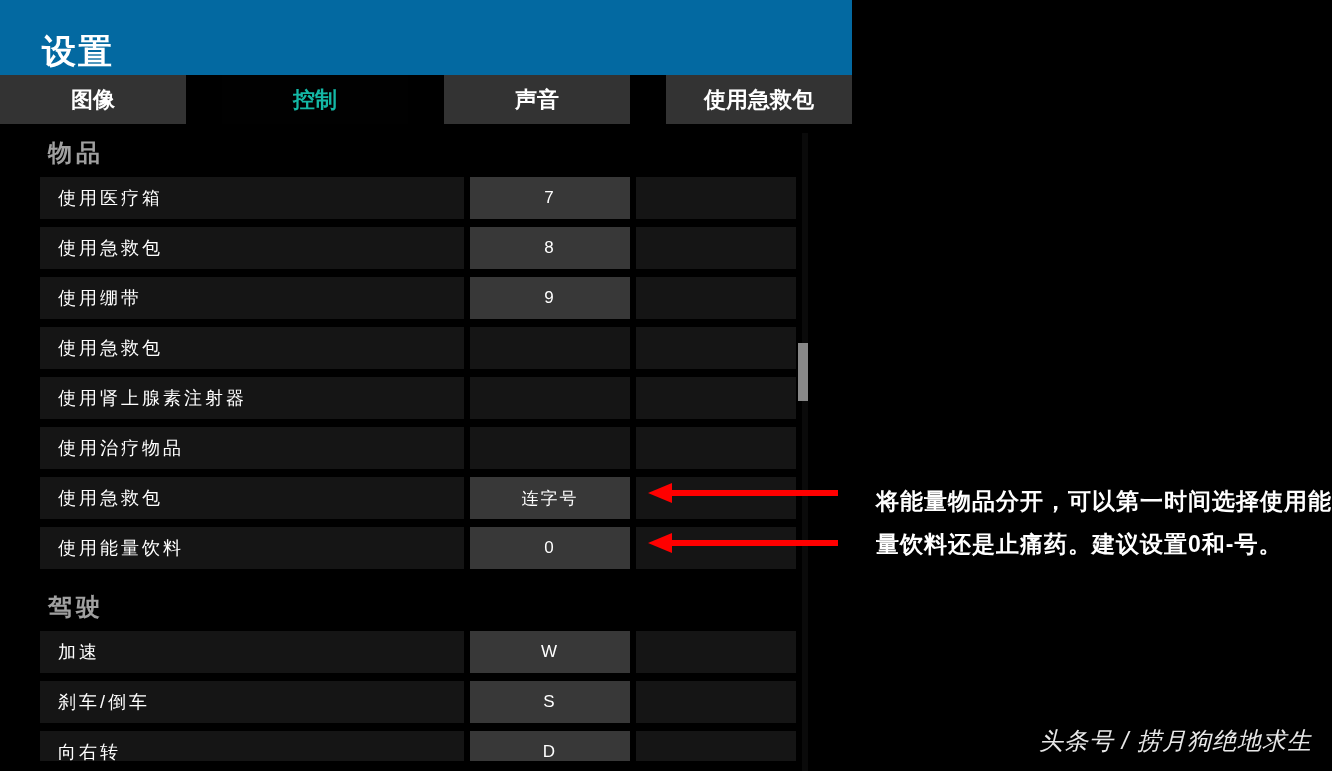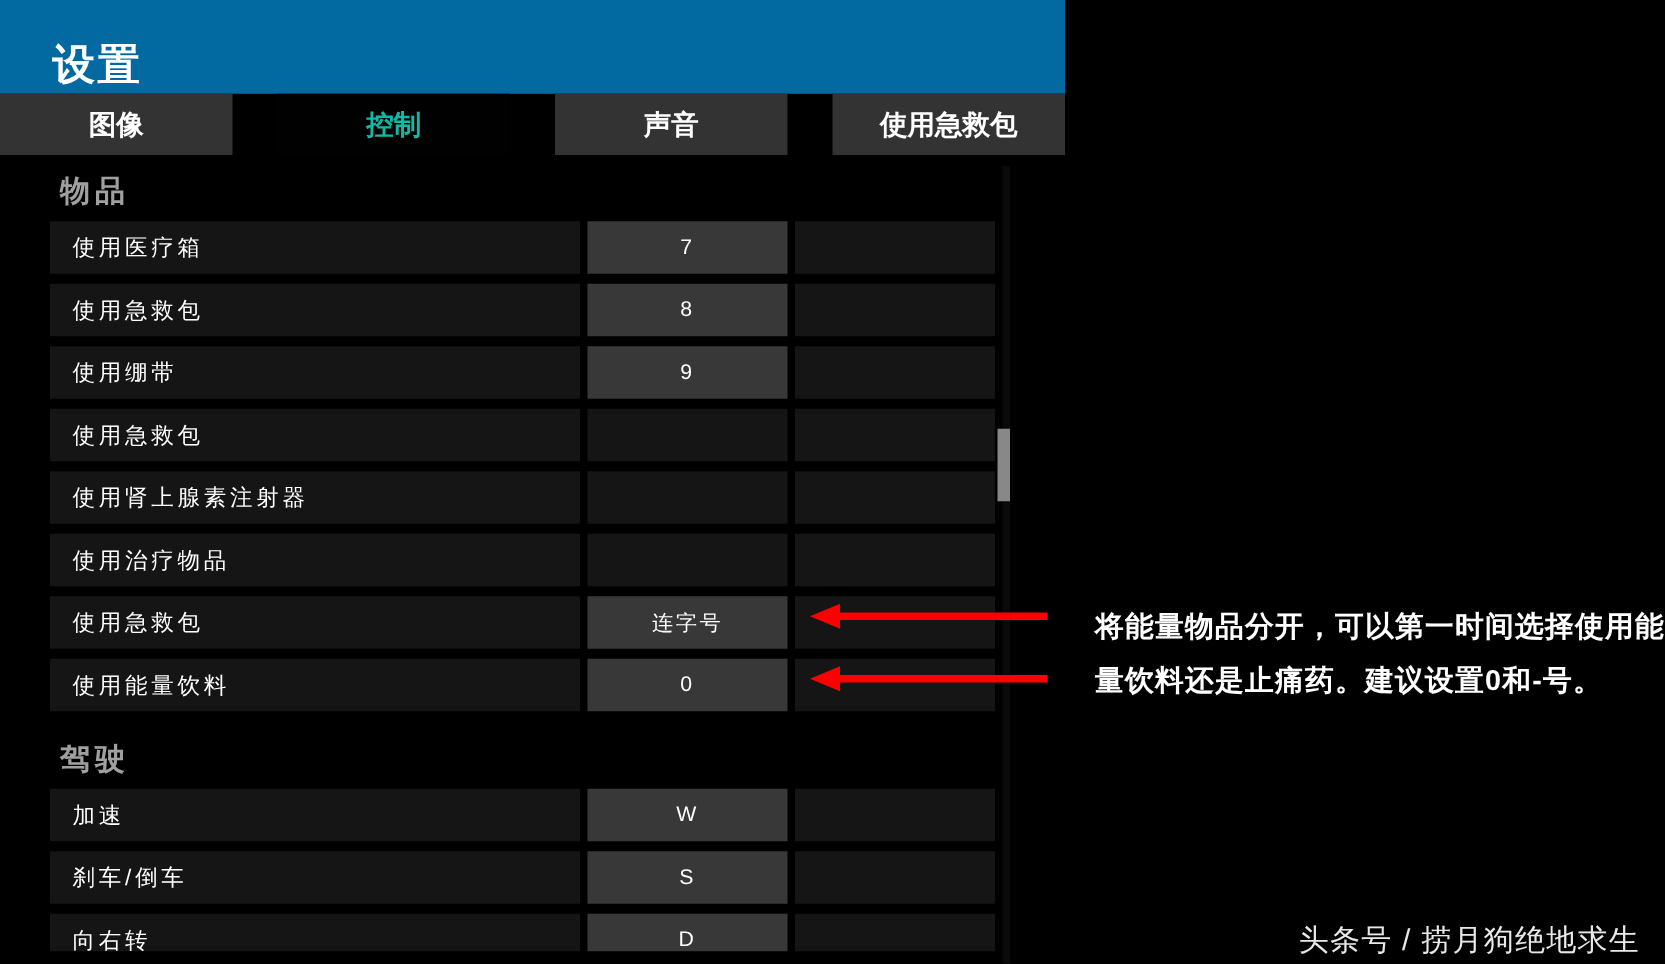--- a/index.html
+++ b/index.html
@@ -129,22 +129,23 @@
   position: absolute;
   top: -5px;
   width: 0; height: 0;
   border-top: 10px solid transparent;
   border-bottom: 10px solid transparent;
   border-right: 24px solid #ff0000;
 }
 .watermark {
   position: absolute;
   right: 20px;
-  bottom: 3px;
+  bottom: 14px;
   font-size: 24px;
+  font-style: italic;
   color: #e8e8e8;
   letter-spacing: 1px;
 }
 </style>
 </head>
 <body>
 
 <div class="header">
   <div class="title">设置</div>
 </div>

